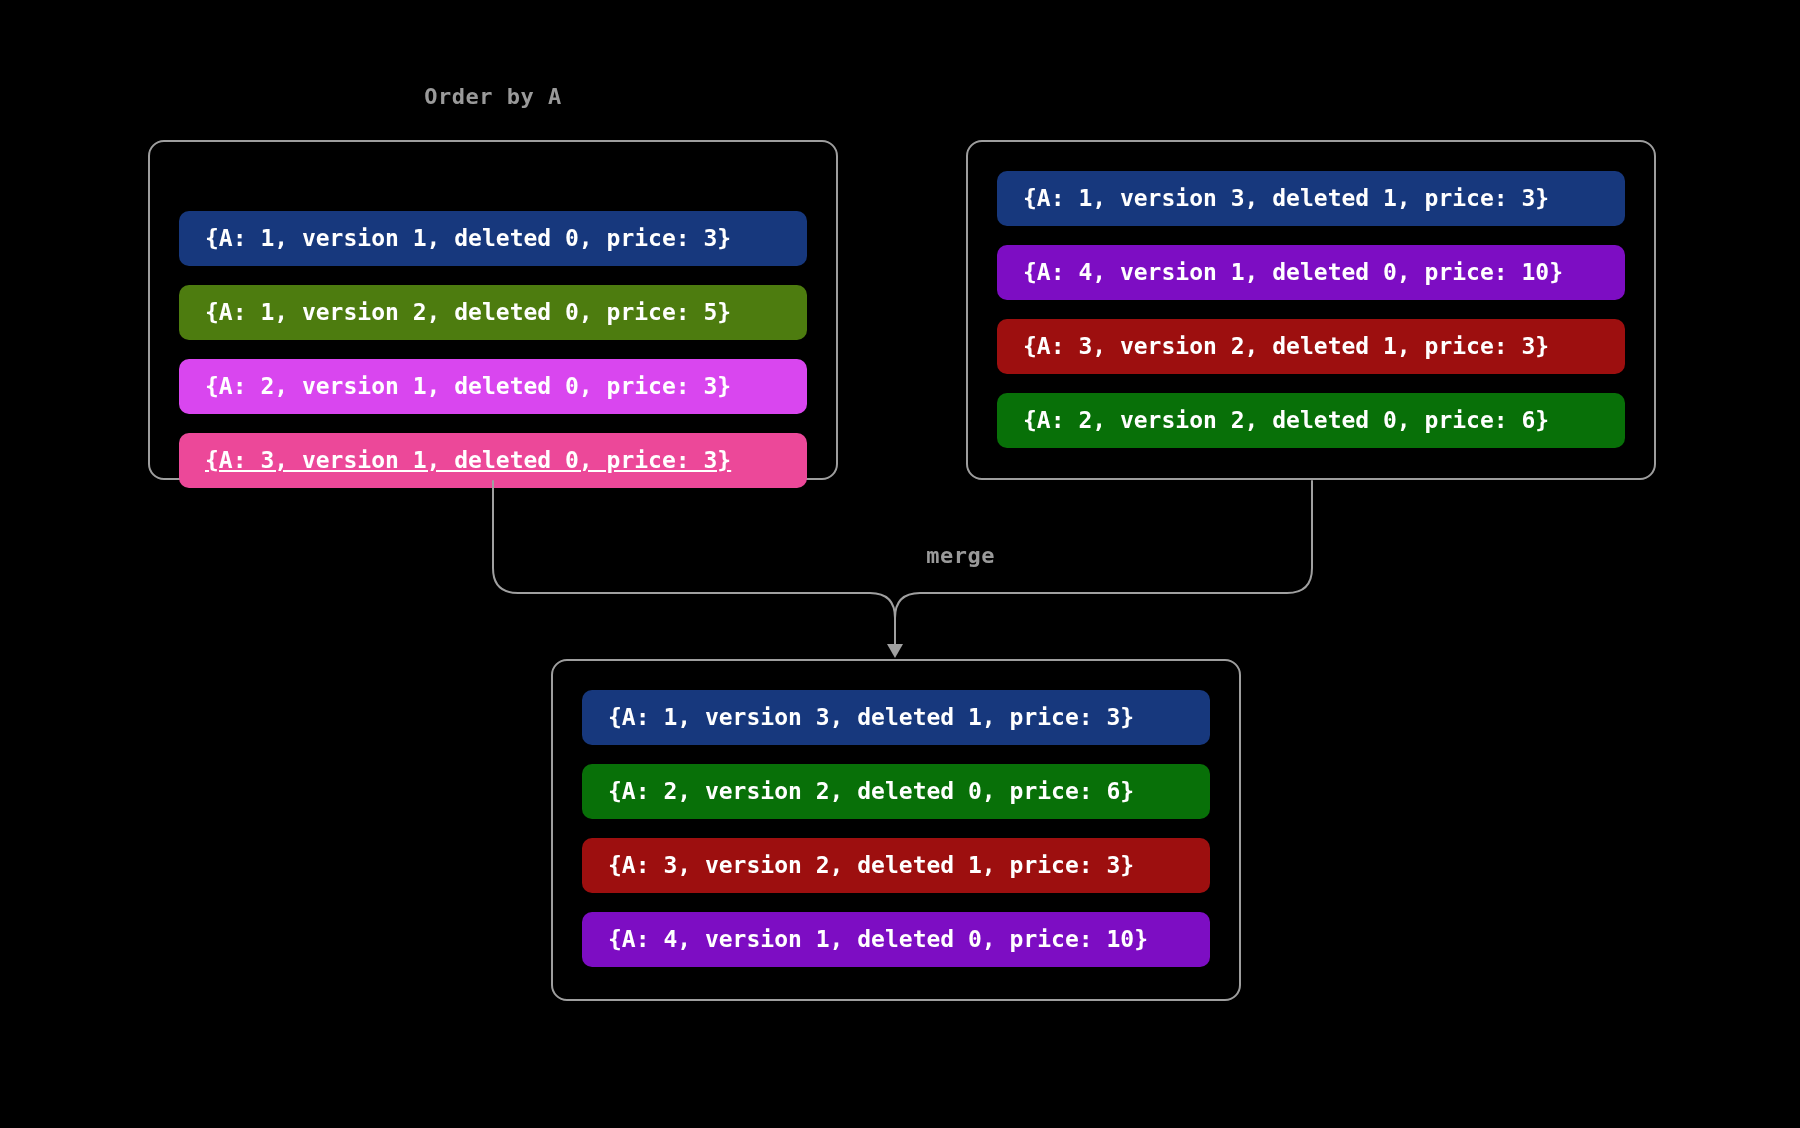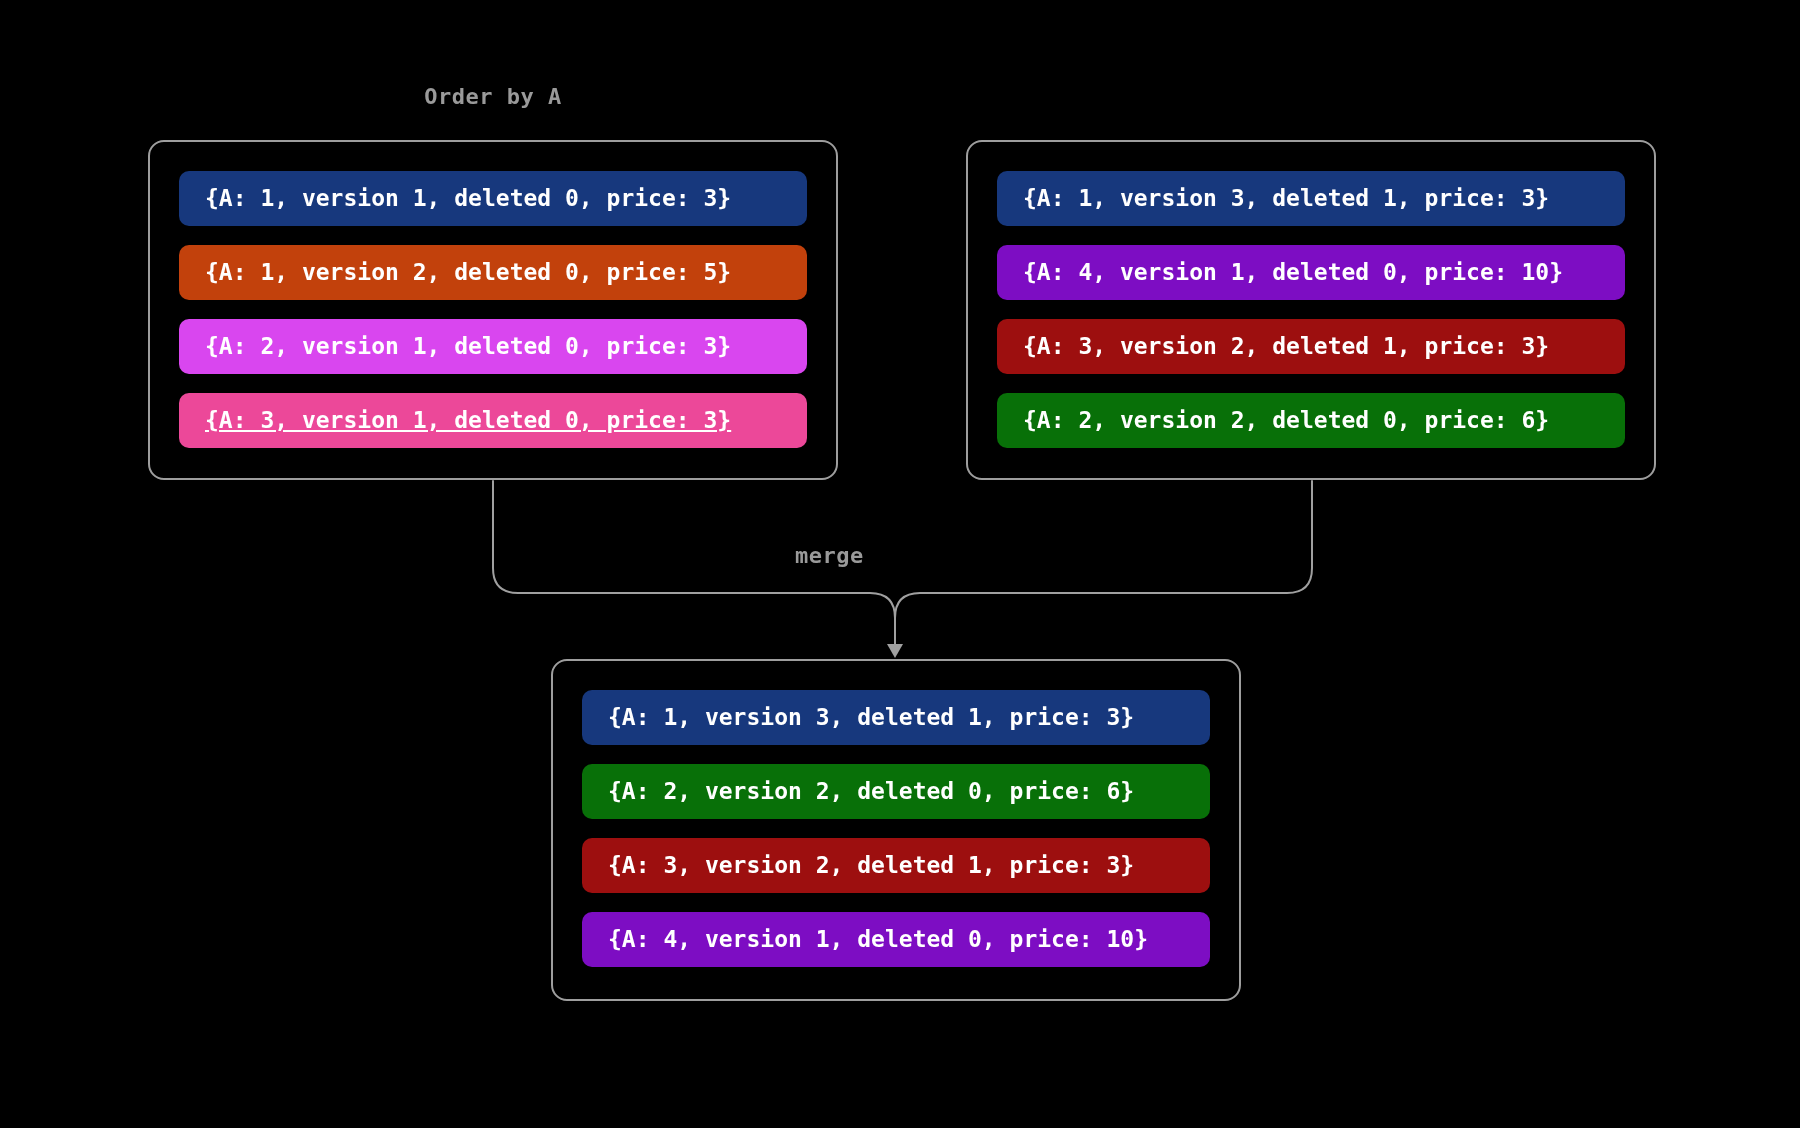--- a/index.html
+++ b/index.html
@@ -51,21 +51,21 @@
     white-space: nowrap;
     overflow: hidden;
   }
   .merge-label {
     position: absolute;
     left: 795px;
     top: 542px;
     width: 200px;
     height: 28px;
     line-height: 28px;
-    text-align: left;
+    text-align: right;
     font-size: 22px;
     font-weight: 700;
     color: var(--label-text, #9a9a9a);
     letter-spacing: 0.5px;
   }
   .connector-svg {
     position: absolute;
     left: 0; top: 0;
     width: 1800px;
     height: 1128px;
@@ -84,22 +84,22 @@
 </style>
 </head>
 <body>
 
 <div class="canvas">
 
   <div class="group-title" id="title-left">Order by A</div>
 
 
   <div class="part-box" id="box-left">
-      <div class="data-row" style="background: rgb(23, 56, 125);">{A: 1, version 1, deleted 0, price: 3}</div>
-      <div class="data-row" style="background: #c2410c;">{A: 1, version 2, deleted 0, price: 5}</div>
+      <div class="data-row" style="background: rgb(23, 56, 125); margin-top: 40px;">{A: 1, version 1, deleted 0, price: 3}</div>
+      <div class="data-row" style="background: #4d7c0f;">{A: 1, version 2, deleted 0, price: 5}</div>
       <div class="data-row" style="background: #d946ef;">{A: 2, version 1, deleted 0, price: 3}</div>
       <div class="data-row" style="background: #ec4899; text-decoration: underline;">{A: 3, version 1, deleted 0, price: 3}</div>
     </div>
 
   <div class="part-box" id="box-right">
       <div class="data-row" style="background: rgb(23, 56, 125);">{A: 1, version 3, deleted 1, price: 3}</div>
       <div class="data-row" style="background: rgb(125, 13, 195);">{A: 4, version 1, deleted 0, price: 10}</div>
       <div class="data-row" style="background: rgb(157, 15, 15);">{A: 3, version 2, deleted 1, price: 3}</div>
       <div class="data-row" style="background: rgb(8, 112, 8);">{A: 2, version 2, deleted 0, price: 6}</div>
     </div>

